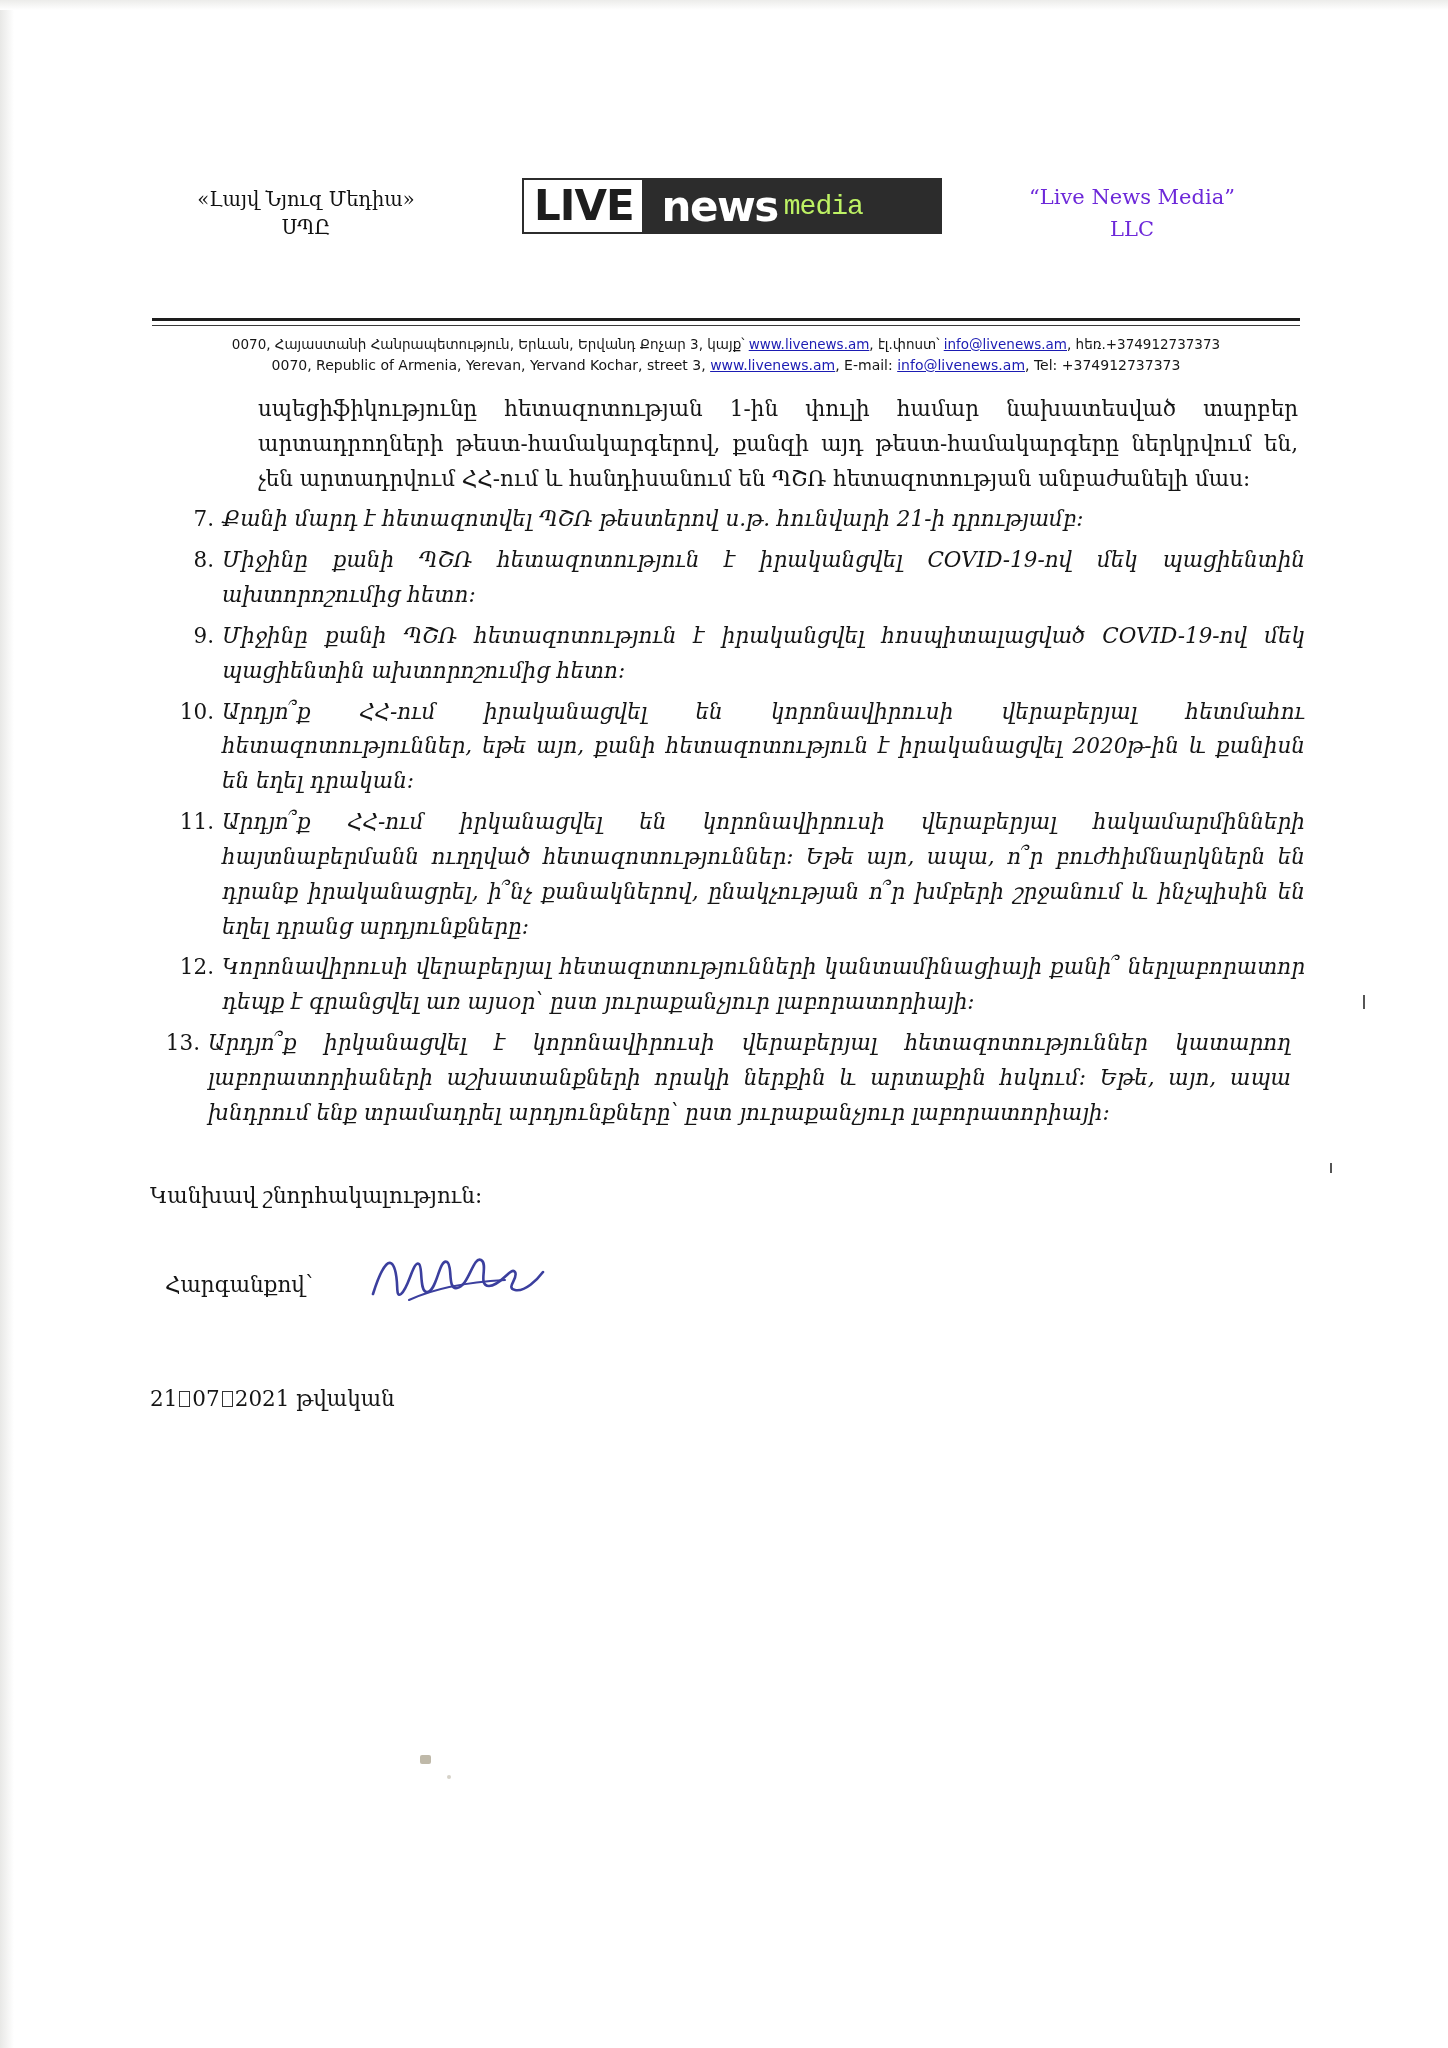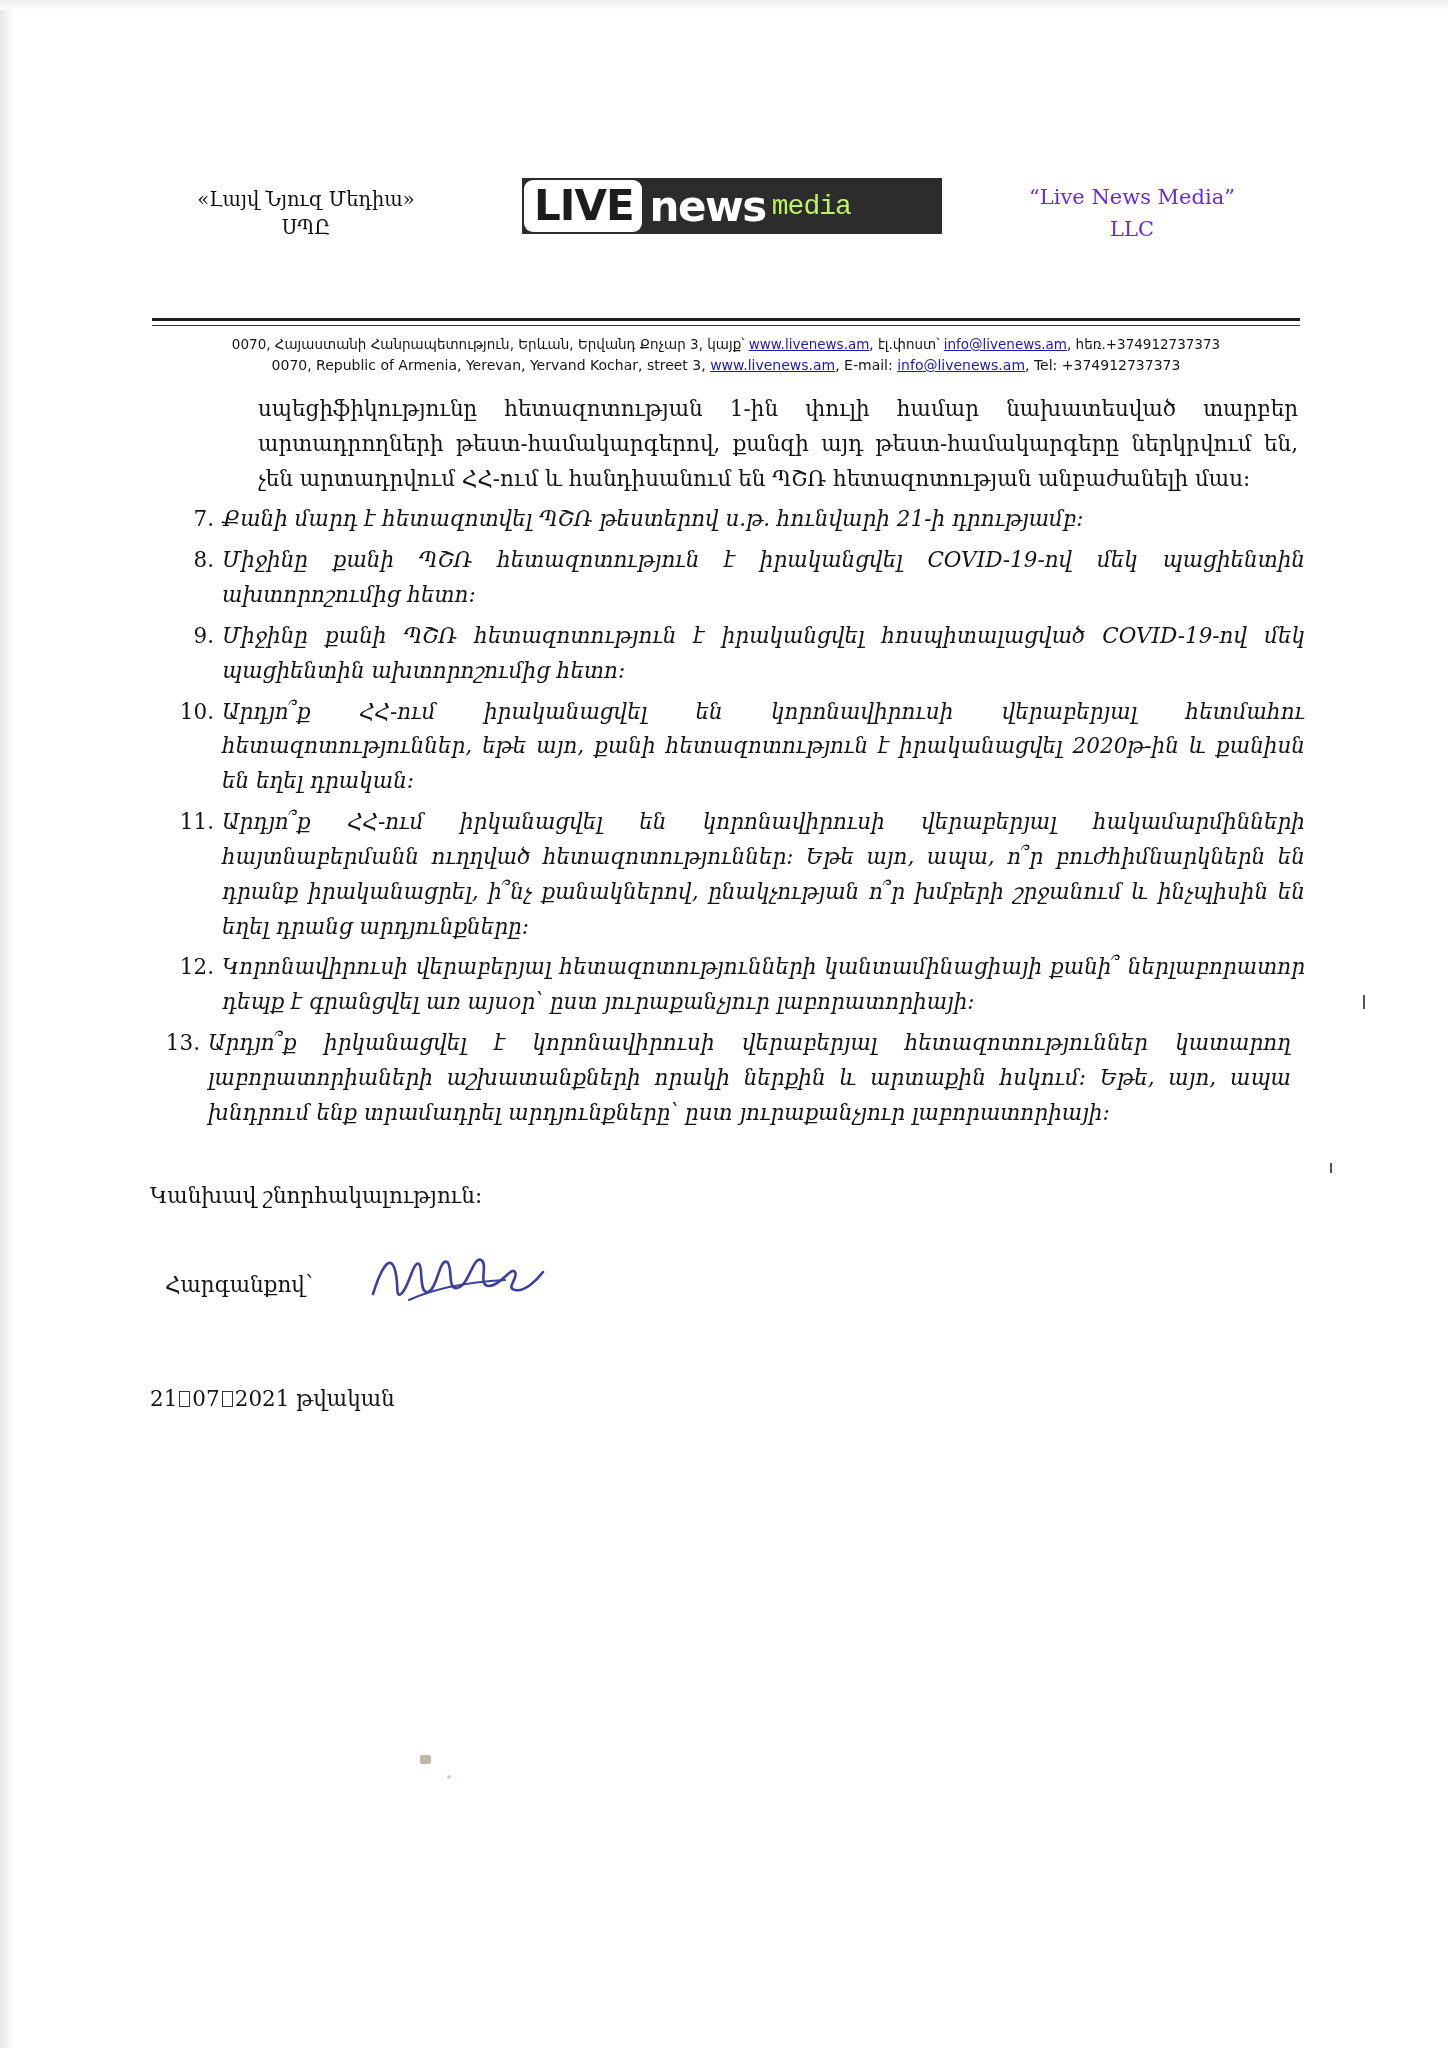--- a/index.html
+++ b/index.html
@@ -76,29 +76,28 @@
     font-family: "DejaVu Sans", sans-serif;
     font-weight: bold;
     font-size: 42px;
     letter-spacing: -1px;
     padding: 0 8px 0 10px;
     line-height: 50px;
     height: 52px;
     display: flex;
     align-items: center;
     margin: 2px 0 2px 2px;
-    border-radius: 9px;
   }
   .lh-logo .seg-news {
     color: #ffffff;
     font-family: "DejaVu Sans", sans-serif;
     font-weight: bold;
     font-size: 42px;
     letter-spacing: -1.5px;
-    padding: 0 6px 0 8px;
+    padding: 0 6px 0 20px;
   }
   .lh-logo .seg-media {
     color: #bef264;
     font-family: Liberation Mono, monospace;
     font-size: 28px;
     letter-spacing: -1px;
     padding-right: 10px;
   }
 
   

